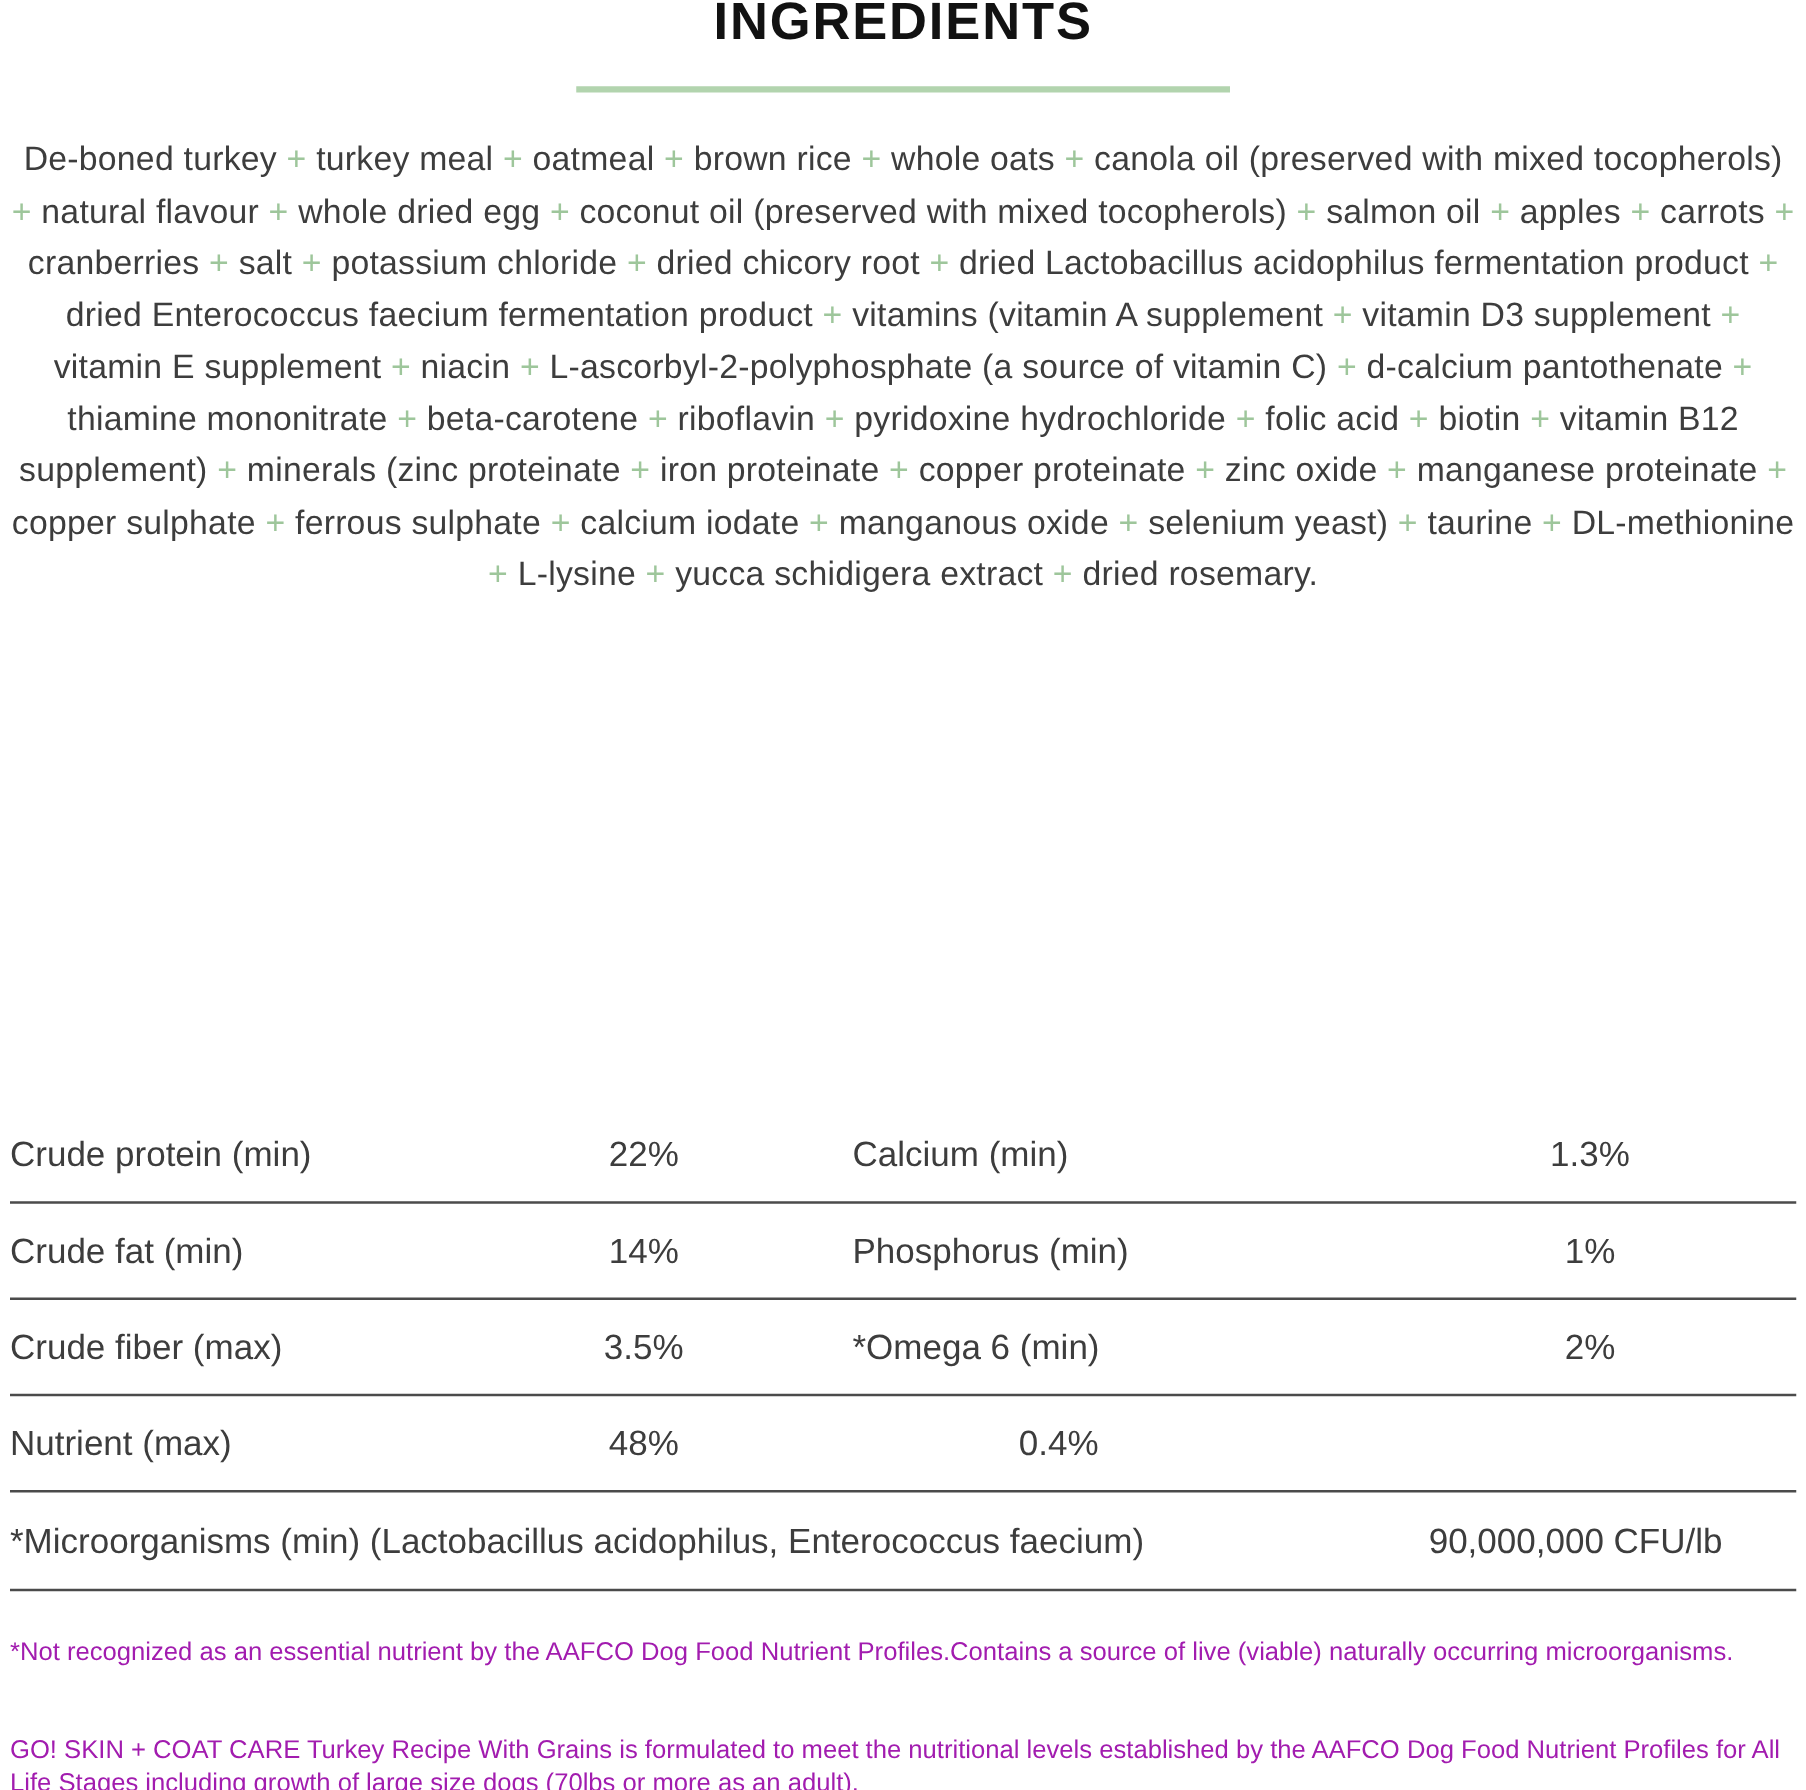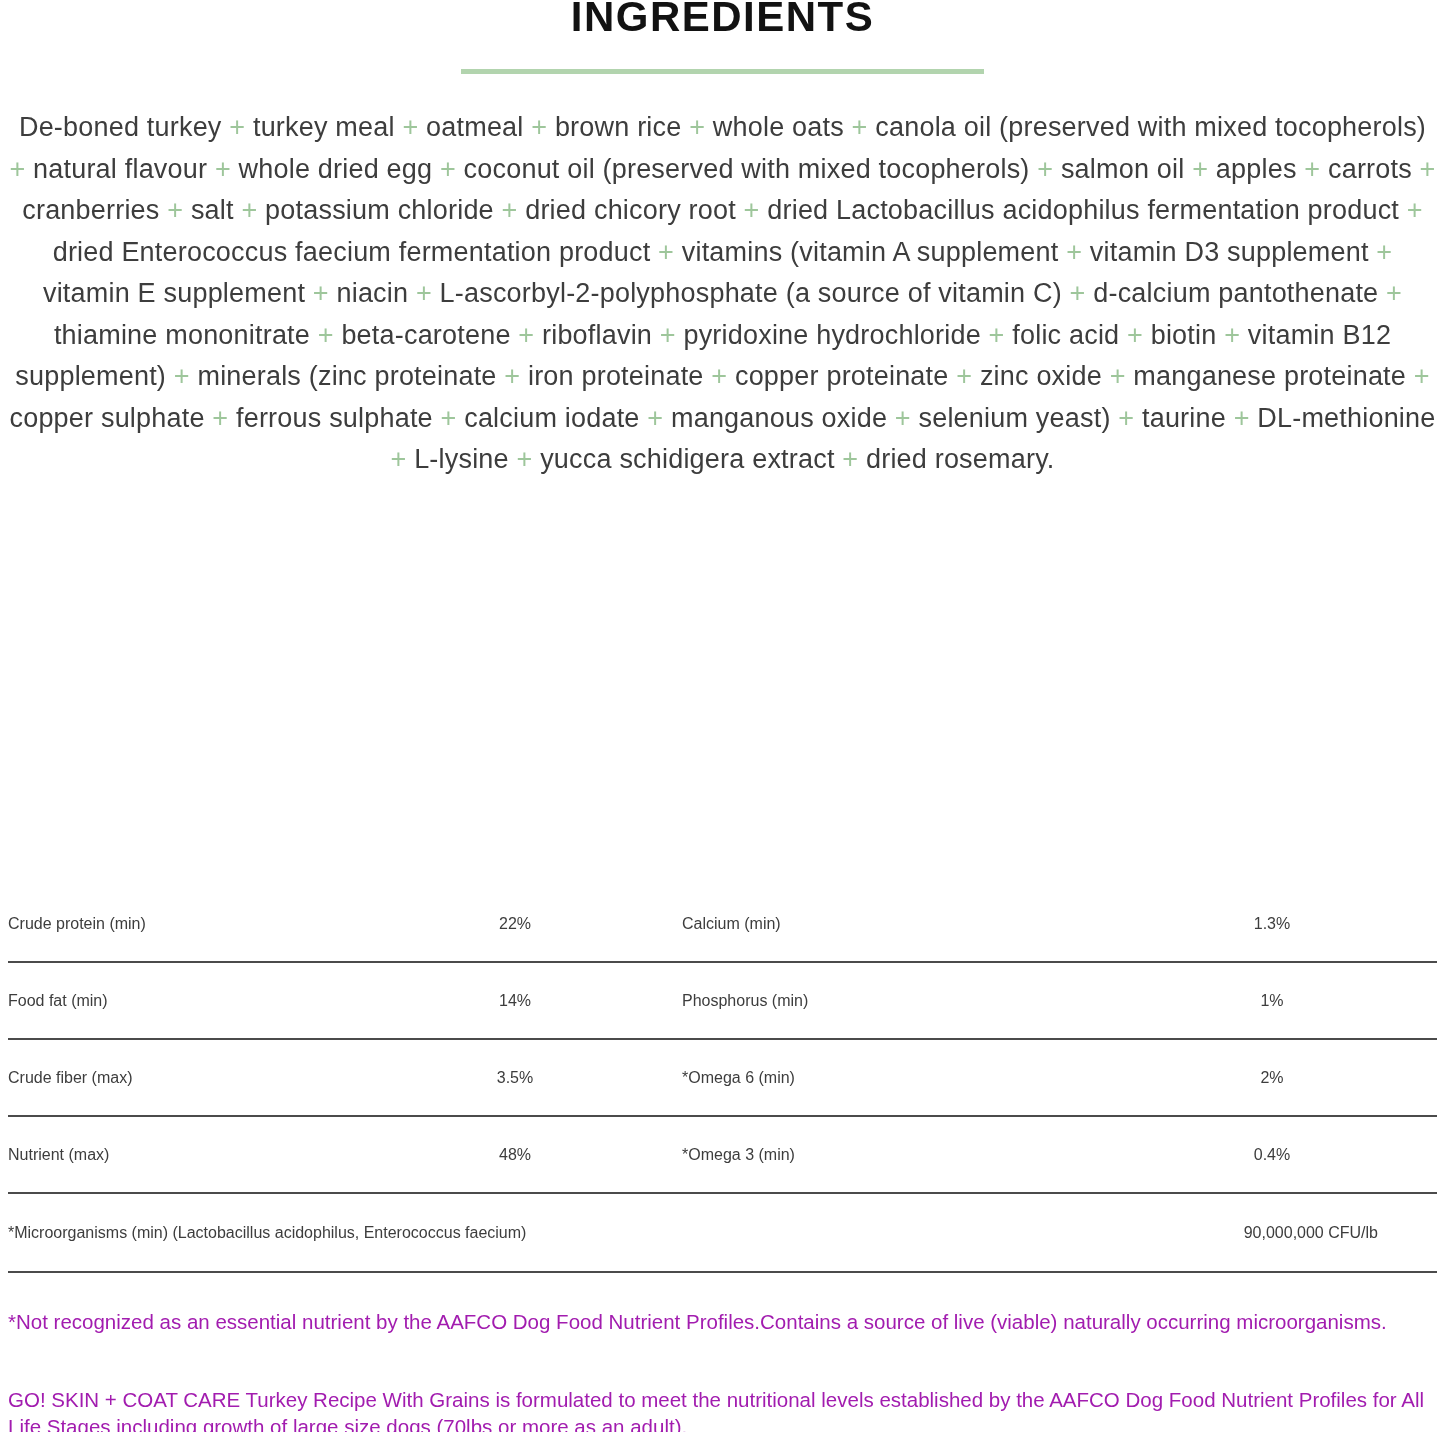--- a/index.html
+++ b/index.html
@@ -58,21 +58,21 @@
     position: absolute;
     top: 886px;
     left: 8px;
     width: 1429px;
   }
   .ga-row {
     display: flex;
     align-items: center;
     height: 77px;
     border-bottom: 2px solid #4b4b4b;
-    font-size: 16px;
+    font-size: 28px;
     color: #3d3d3d;
   }
   .ga-left-label  { width: 432px; }
   .ga-left-value  { width: 150px; text-align: center; }
   .ga-spacer     { width: 92px; }
   .ga-right-label { flex: 1; }
   .ga-right-value { width: 330px; text-align: center; }
 
   .ga-micro {
     height: 79px;
@@ -108,38 +108,37 @@
   <div class="ga-table">
 
     <div class="ga-row">
         <div class="ga-left-label">Crude protein (min)</div>
         <div class="ga-left-value">22%</div>
         <div class="ga-spacer"></div>
         <div class="ga-right-label">Calcium (min)</div>
         <div class="ga-right-value">1.3%</div>
       </div>
       <div class="ga-row">
-        <div class="ga-left-label">Food fat (min)</div>
+        <div class="ga-left-label">Crude fat (min)</div>
         <div class="ga-left-value">14%</div>
         <div class="ga-spacer"></div>
         <div class="ga-right-label">Phosphorus (min)</div>
         <div class="ga-right-value">1%</div>
       </div>
       <div class="ga-row">
         <div class="ga-left-label">Crude fiber (max)</div>
         <div class="ga-left-value">3.5%</div>
         <div class="ga-spacer"></div>
         <div class="ga-right-label">*Omega 6 (min)</div>
         <div class="ga-right-value">2%</div>
       </div>
       <div class="ga-row">
         <div class="ga-left-label">Nutrient (max)</div>
         <div class="ga-left-value">48%</div>
         <div class="ga-spacer"></div>
-        <div class="ga-right-label">*Omega 3 (min)</div>
         <div class="ga-right-value">0.4%</div>
       </div>
       <div class="ga-row ga-micro">
       <div class="micro-label">*Microorganisms (min) (Lactobacillus acidophilus, Enterococcus faecium)</div>
       <div class="micro-value">90,000,000 CFU/lb</div>
     </div>
   </div>
 
   <p class="footnote note1">*Not recognized as an essential nutrient by the AAFCO Dog Food Nutrient Profiles.Contains a source of live (viable) naturally occurring microorganisms.</p>
 

